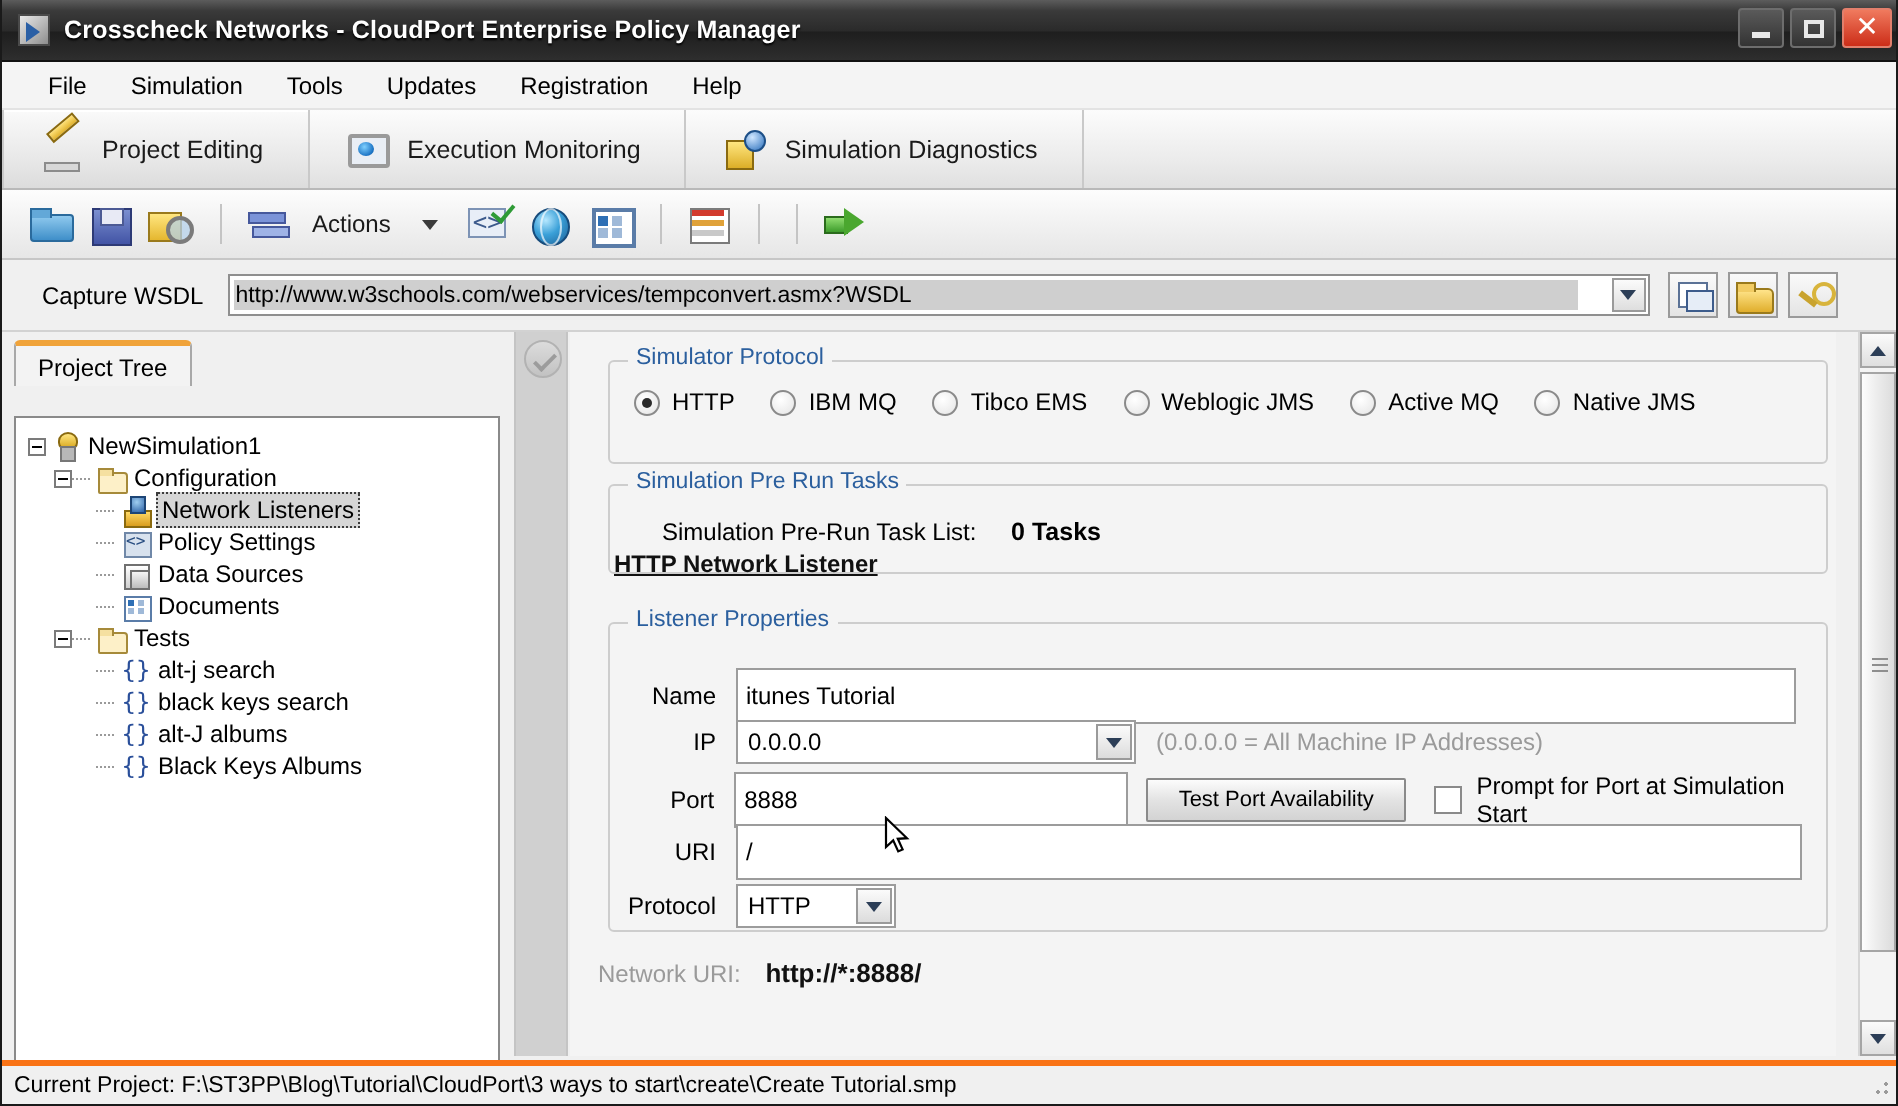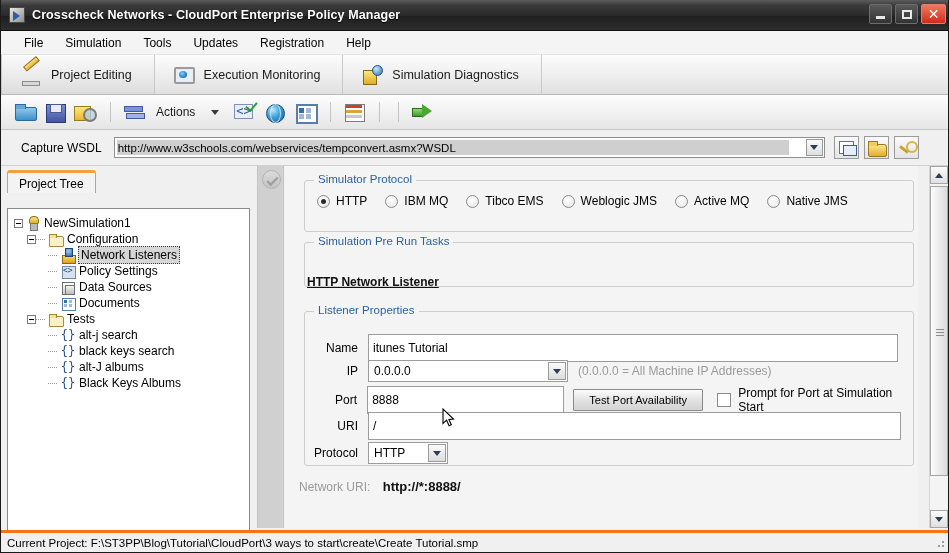--- a/index.html
+++ b/index.html
@@ -767,20 +767,24 @@
         </label>
         <label class="radio-opt">
           <span class="radio"></span>
           <span class="radio-lbl">Native JMS</span>
         </label>
       </div>
     </div>
 
     <div class="group" style="left:19px; top:76px; width:610px; height:45px;">
       <span class="group-title">Simulation Pre Run Tasks</span>
+      <div class="prerun-row">
+        <span>Simulation Pre-Run Task List:</span>
+        <b>0 Tasks</b>
+      </div>
     </div>
 
     <div class="sectitle">HTTP Network Listener</div>
 
     <div class="group" style="left:19px; top:145px; width:610px; height:155px;">
       <span class="group-title">Listener Properties</span>
     </div>
 
     <div class="frow" style="left:19px; top:168px;">
       <span class="flabel">Name</span>

